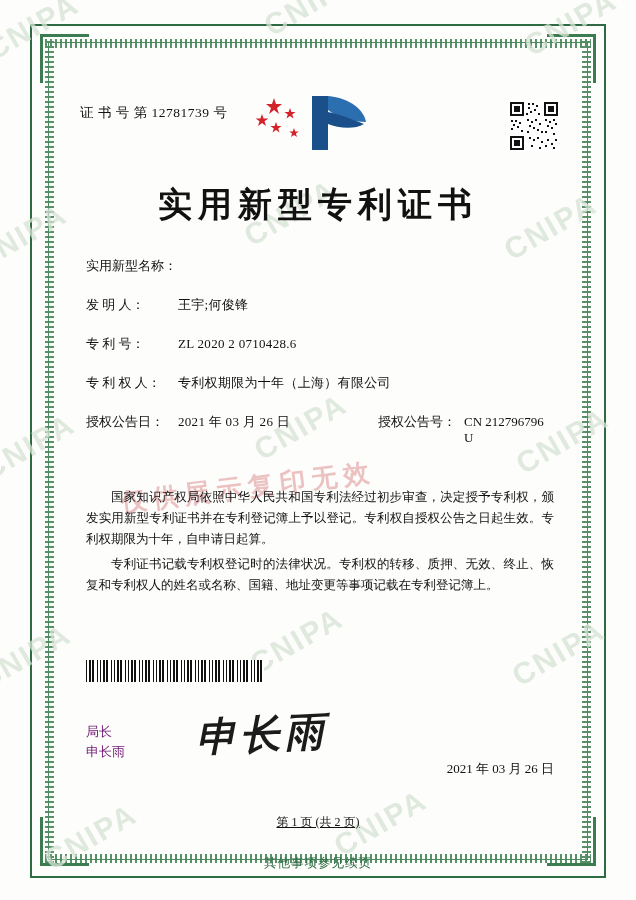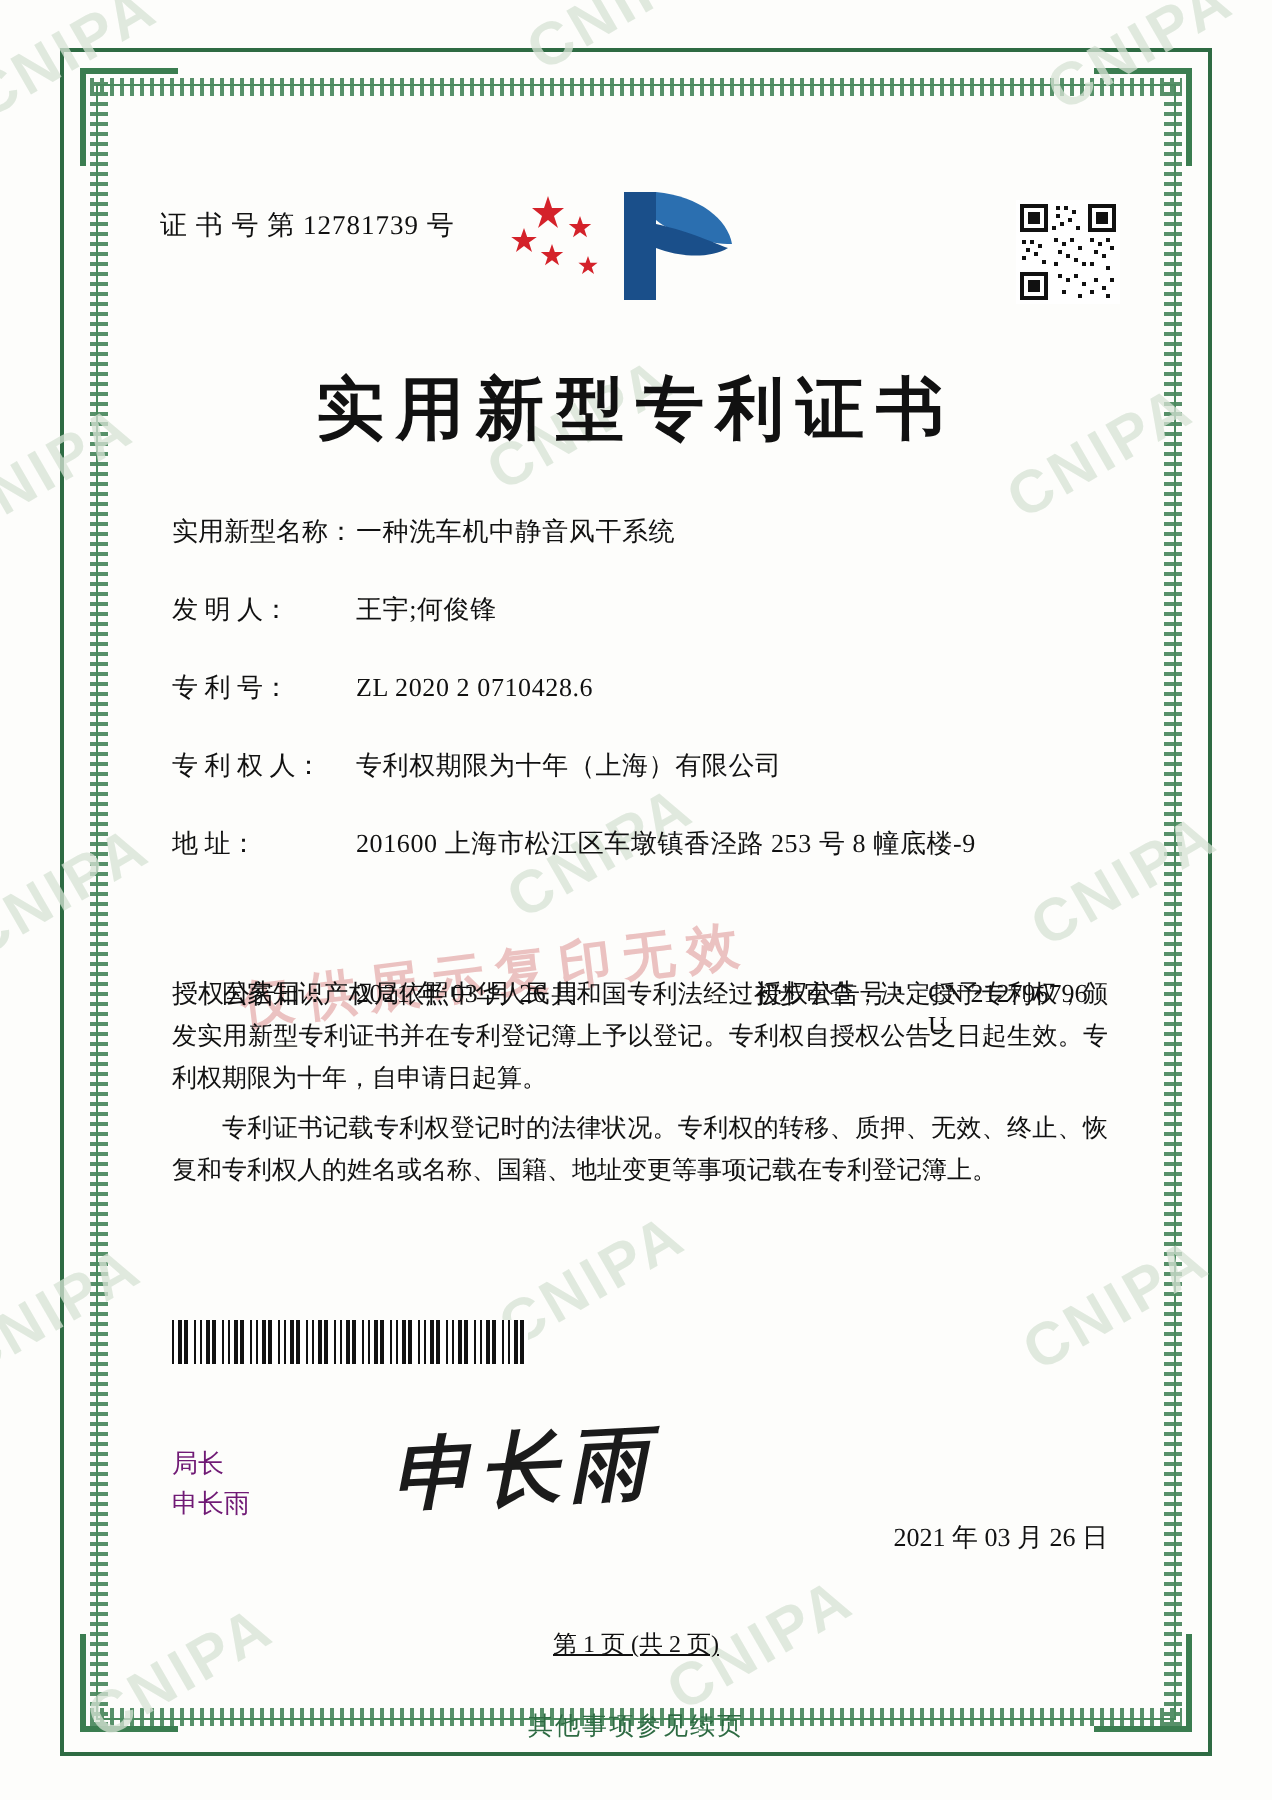--- a/index.html
+++ b/index.html
@@ -154,21 +154,20 @@
     letter-spacing: .3px;
   }
   .frow.split .fvalue {
     flex: 0 0 auto;
     width: 200px;
   }
   .flabel2 {
     flex: 0 0 auto;
     width: 86px;
     white-space: nowrap;
-    margin-top: 36px;
   }
   .fvalue2 { flex: 1 1 auto; }
 
   
   .paras {
     position: absolute;
     left: 38px;
     top: 445px;
     width: 468px;
     font-size: 12.5px;
@@ -370,38 +369,33 @@
             <rect x="45" y="47" width="2" height="2"></rect>
         </g>
       </svg>
     </div>
 
     <div class="title">实用新型专利证书</div>
 
     <div class="fields">
       <div class="frow">
         <div class="flabel">实用新型名称：</div>
-        <div class="fvalue">一种洗车机中静音风干系统</div>
       </div>
       <div class="frow">
         <div class="flabel">发 明 人：</div>
         <div class="fvalue">王宇;何俊锋</div>
       </div>
       <div class="frow">
         <div class="flabel">专 利 号：</div>
         <div class="fvalue">ZL 2020 2 0710428.6</div>
       </div>
       <div class="frow">
         <div class="flabel">专 利 权 人：</div>
         <div class="fvalue">专利权期限为十年（上海）有限公司</div>
       </div>
-      <div class="frow">
-        <div class="flabel">地       址：</div>
-        <div class="fvalue">201600 上海市松江区车墩镇香泾路 253 号 8 幢底楼-9</div>
-      </div>
       <div class="frow split">
         <div class="flabel">授权公告日：</div>
         <div class="fvalue">2021 年 03 月 26 日</div>
         <div class="flabel2">授权公告号：</div>
         <div class="fvalue2">CN 212796796 U</div>
       </div>
     </div>
 
     <div class="paras">
       <p>国家知识产权局依照中华人民共和国专利法经过初步审查，决定授予专利权，颁发实用新型专利证书并在专利登记簿上予以登记。专利权自授权公告之日起生效。专利权期限为十年，自申请日起算。</p>

